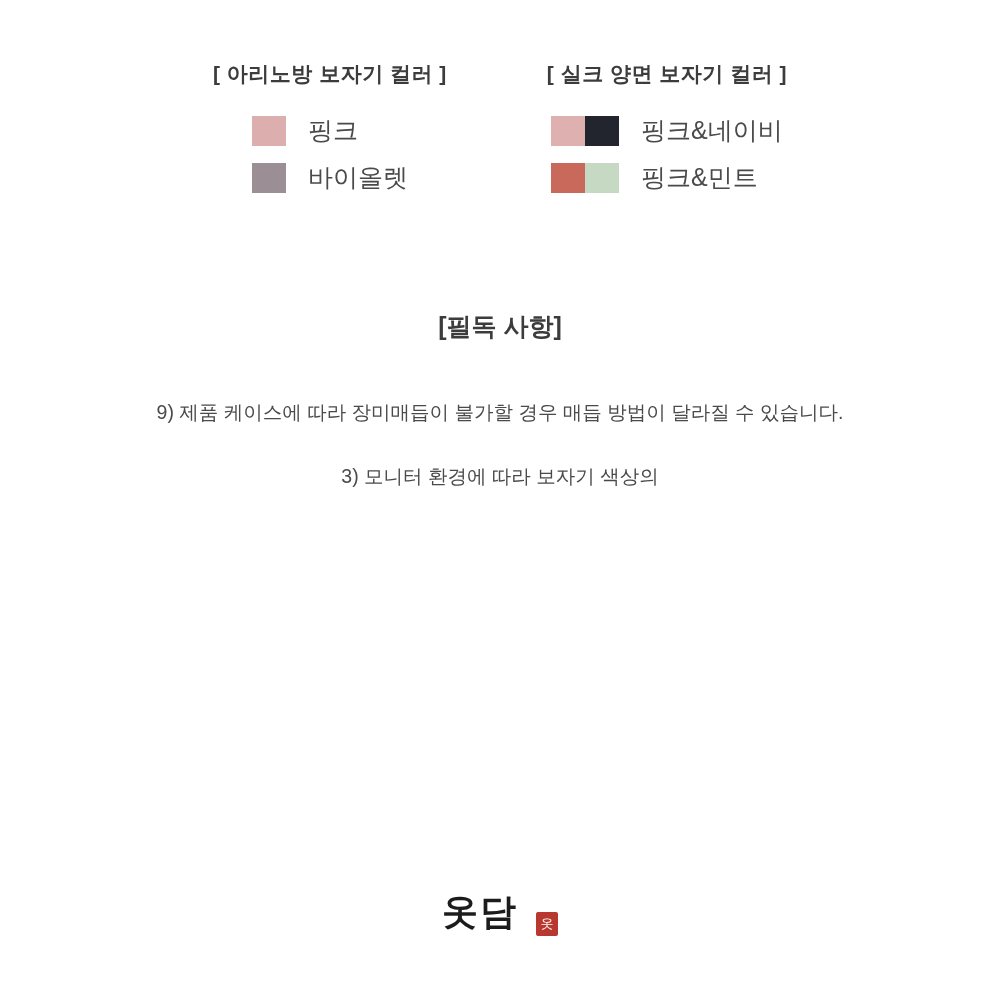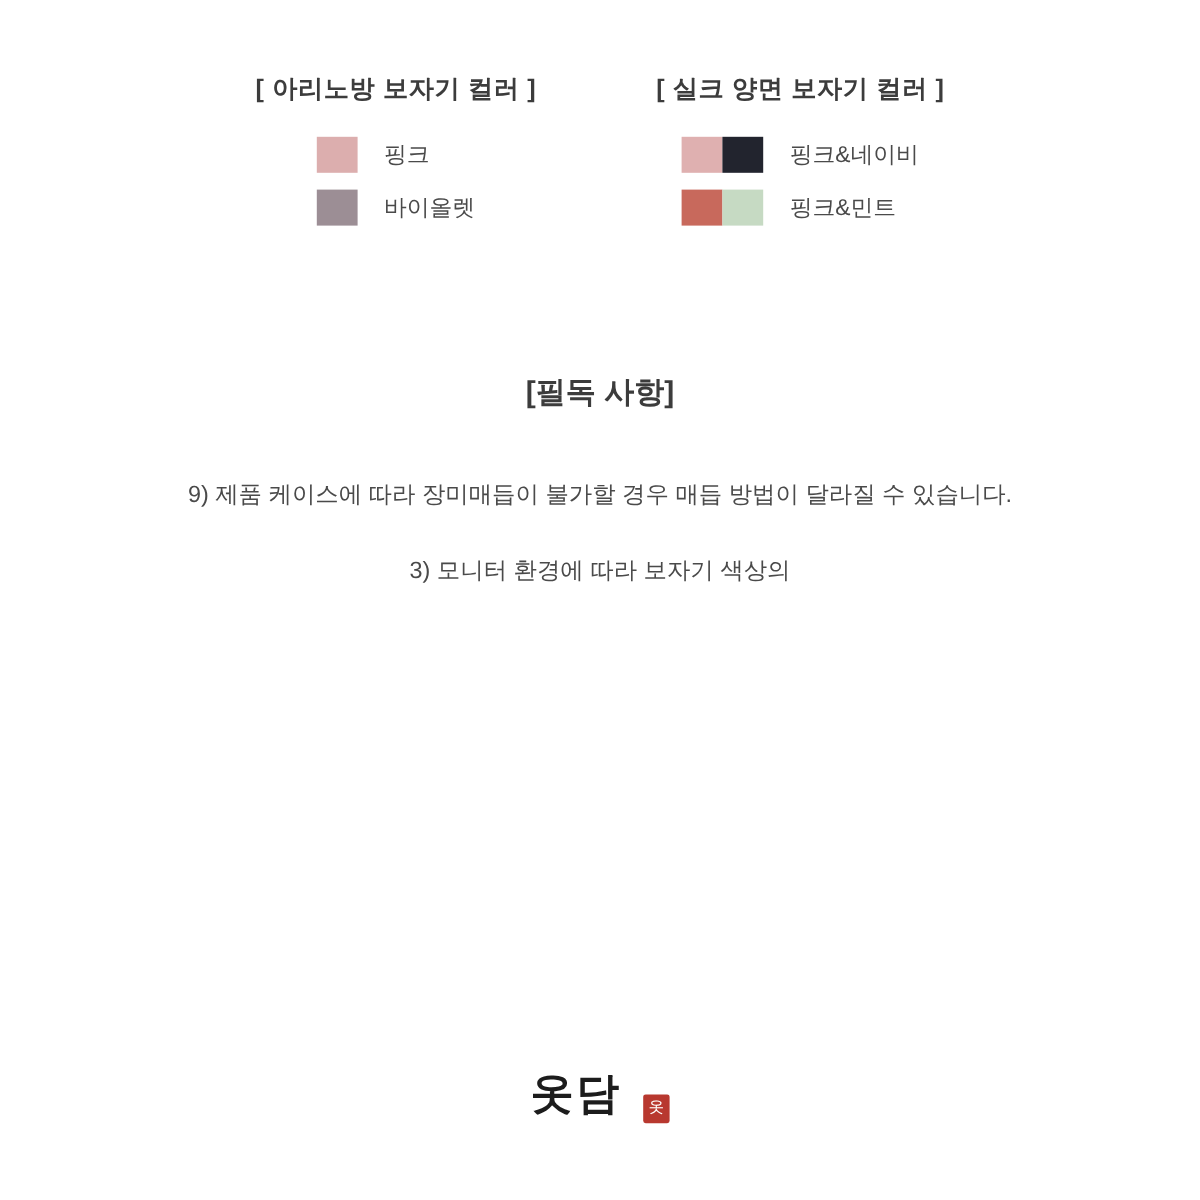--- a/index.html
+++ b/index.html
@@ -66,21 +66,21 @@
     flex-direction: row;
   }
 
   .swatch {
     width: 34px;
     height: 30px;
     display: block;
   }
 
   .legend-label {
-    font-size: 19px;
+    font-size: 25px;
     color: #4a4a4a;
     margin-left: 22px;
     white-space: nowrap;
   }
 
   
   .notice {
     position: absolute;
     top: 310px;
     left: 0;

